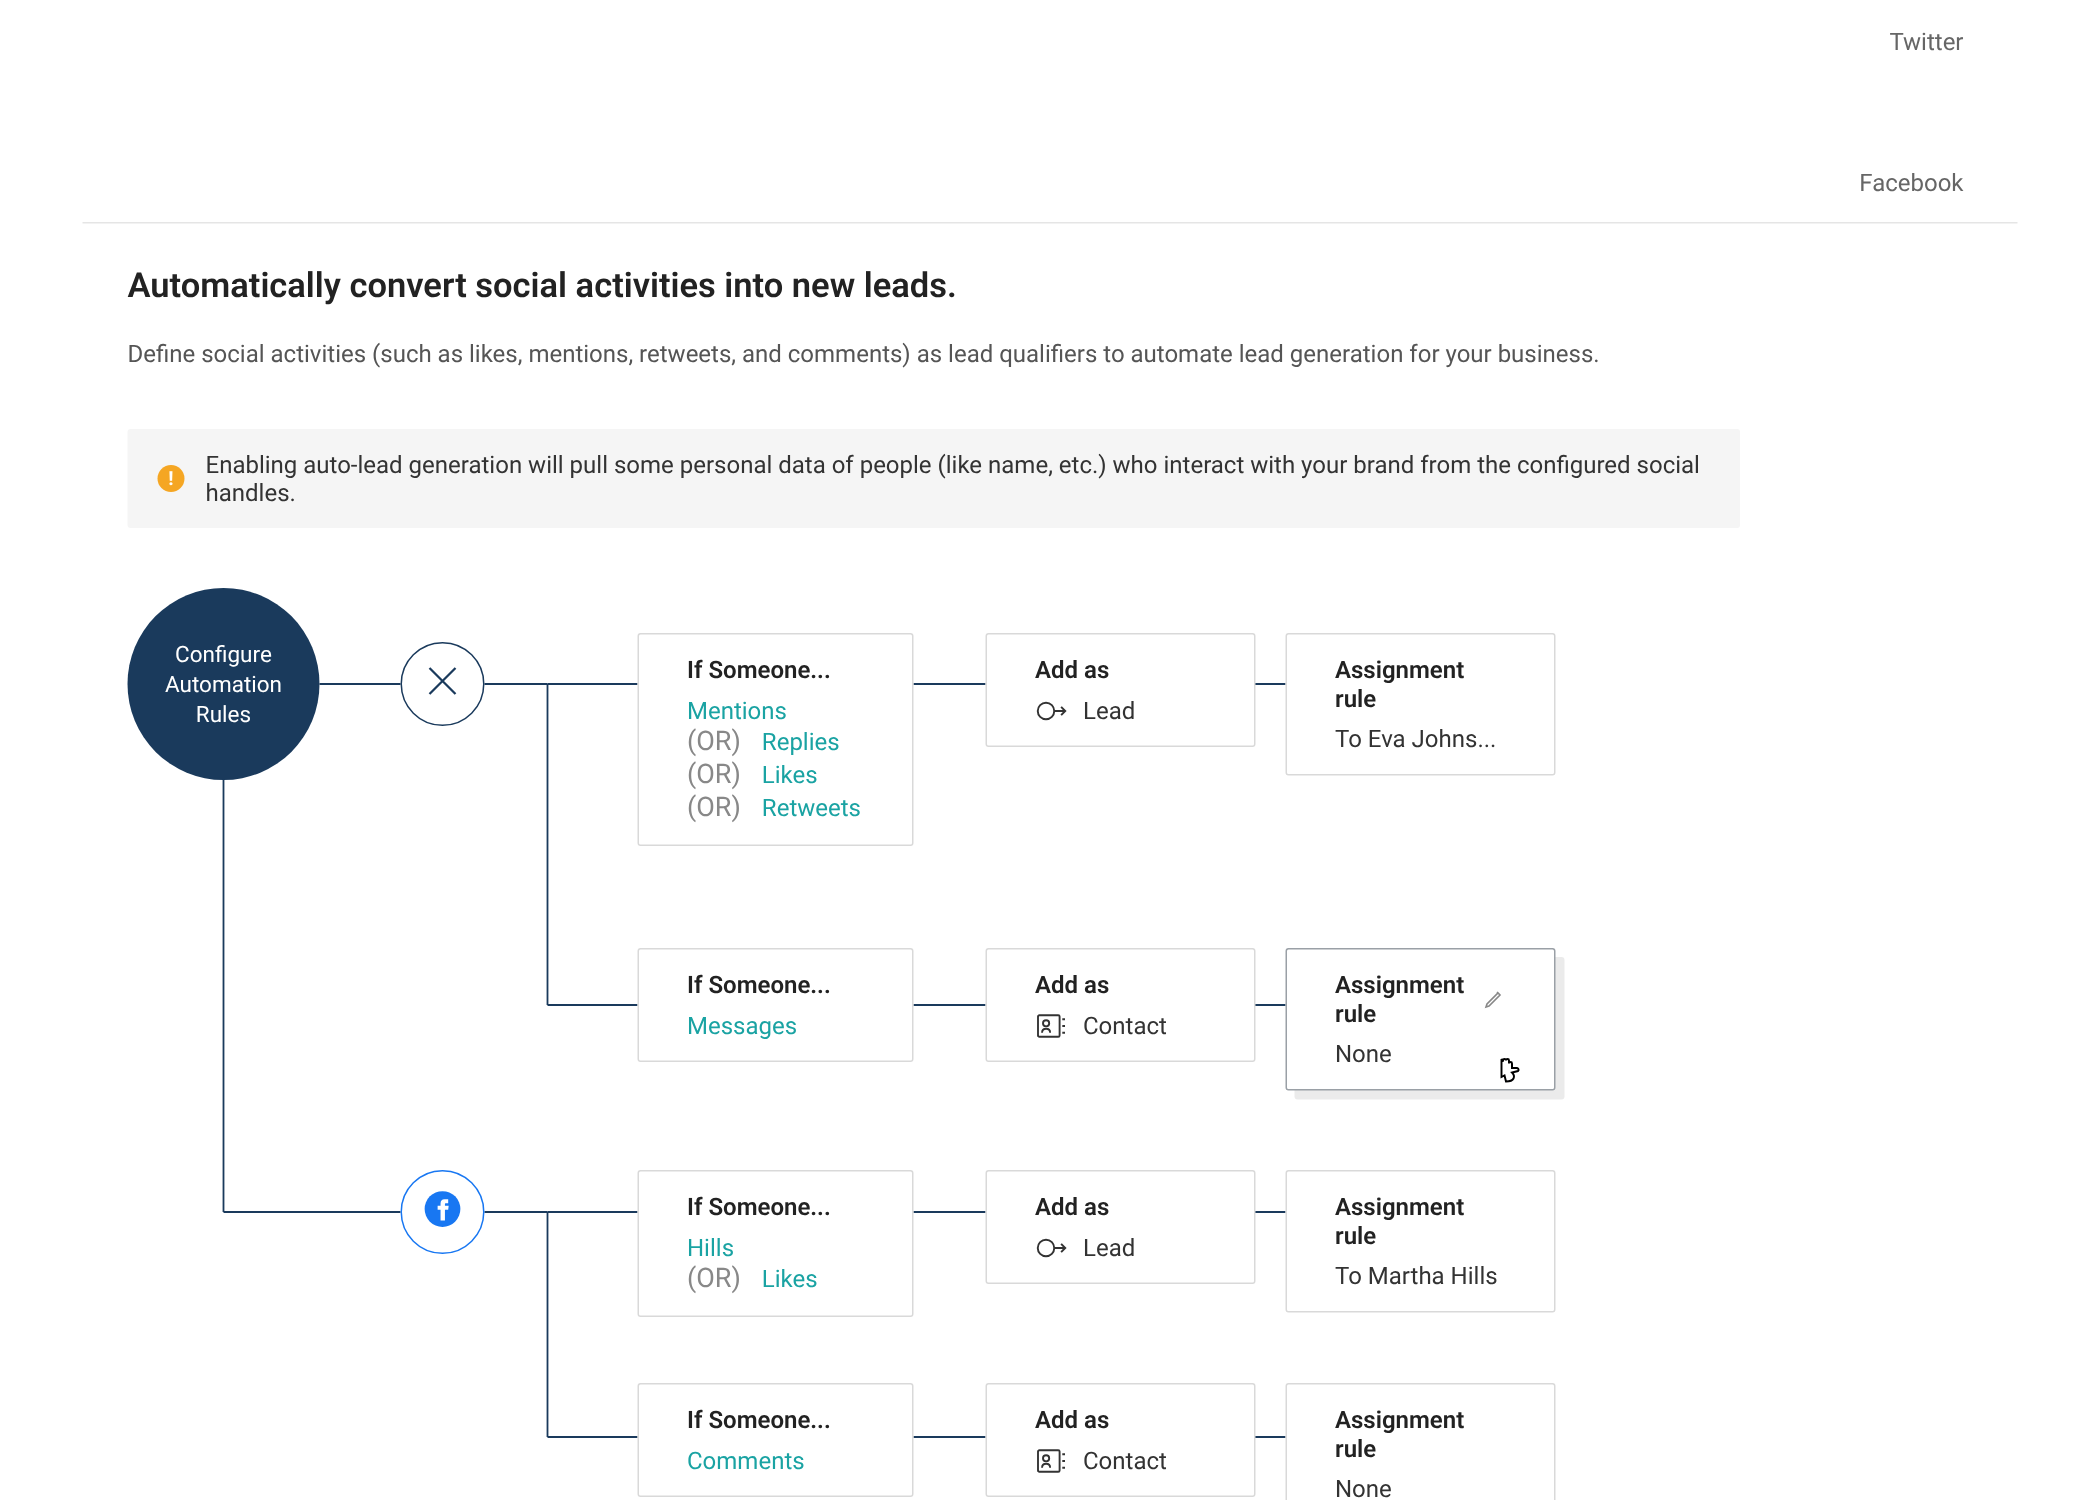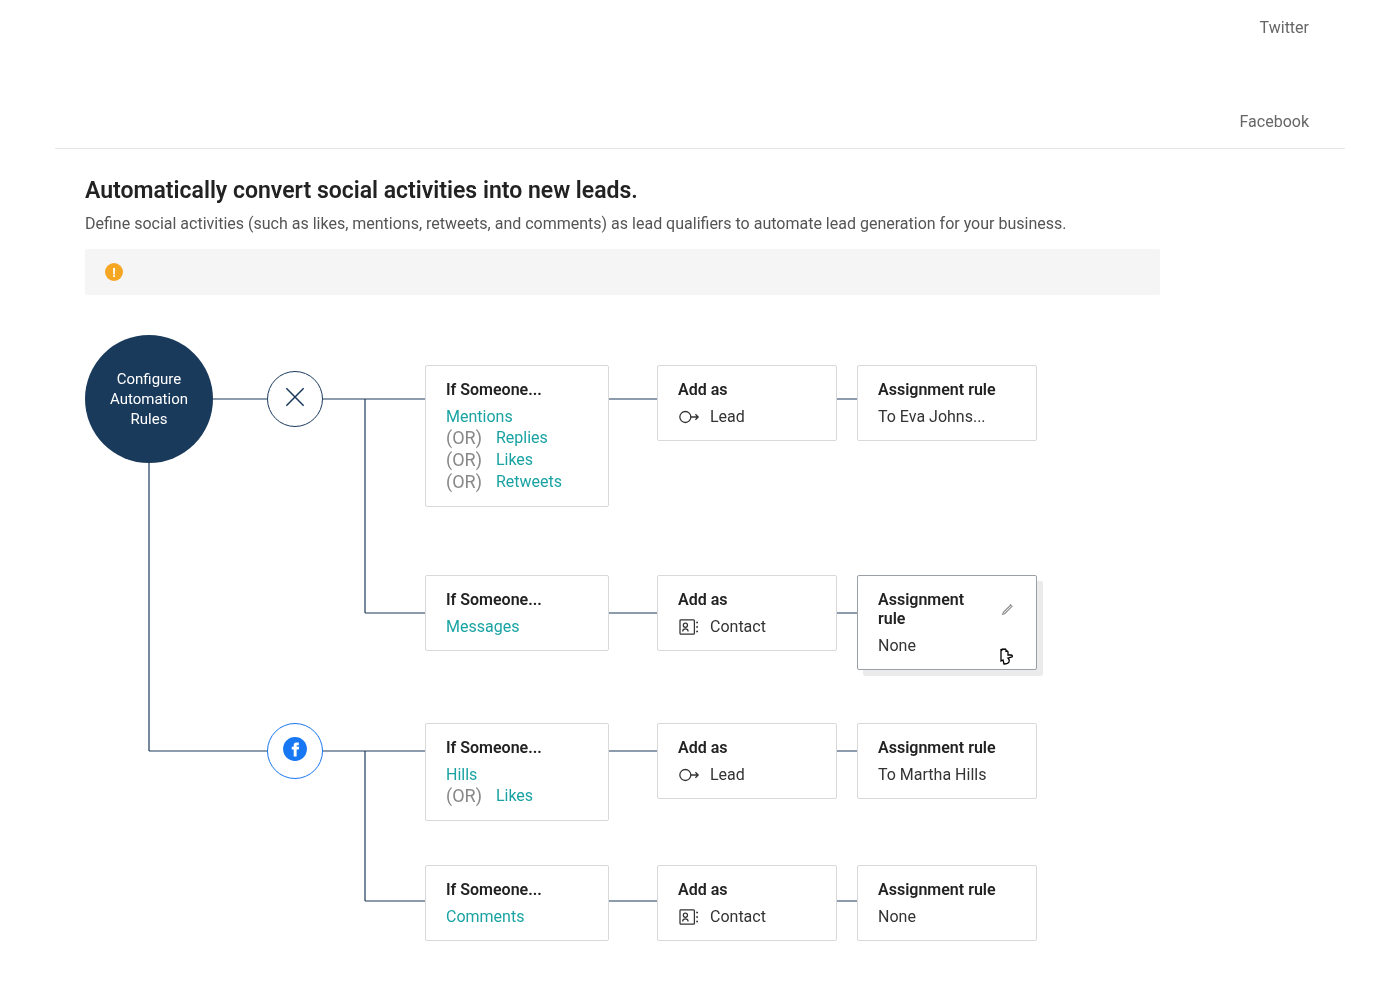--- a/index.html
+++ b/index.html
@@ -29,26 +29,26 @@
   }
   .tab.active {
     color: #1a73e8;
     border-bottom: 3px solid #1a73e8;
   }
   .content { padding: 28px 30px 40px 30px; }
   .heading {
     font-size: 23px;
     font-weight: 600;
     color: #222;
-    margin-bottom: 10px;
+    margin-bottom: 22px;
   }
   .subheading {
     font-size: 16px;
     color: #555;
-    margin-bottom: 16px;
+    margin-bottom: 41px;
   }
   .alert {
     display: flex;
     align-items: center;
     gap: 14px;
     background: #f5f5f5;
     padding: 14px 20px;
     border-radius: 2px;
     margin-bottom: 40px;
     width: 1075px;
@@ -90,21 +90,21 @@
     border-radius: 50%;
     border: 1.5px solid #1a3a5c;
     background:#fff;
     display:flex; align-items:center; justify-content:center;
     color:#1a3a5c;
   }
   .src-node.fb { border-color:#1877f2; color:#1877f2; }
   .card {
     border: 1px solid #d9d9d9;
     border-radius: 2px;
-    padding: 14px 20px;
+    padding: 14px 32px;
     min-width: 180px;
     background:#fff;
   }
   .card.highlight {
     border-color:#9aa0a6;
     box-shadow: 6px 6px 0 0 rgba(0,0,0,0.08);
   }
   .card-label {
     font-weight: 600;
     font-size: 16px;
@@ -143,20 +143,21 @@
     <div class="tab">Twitter</div>
     <div class="tab">Facebook</div>
   </div>
 
   <div class="content">
     <div class="heading">Automatically convert social activities into new leads.</div>
     <div class="subheading">Define social activities (such as likes, mentions, retweets, and comments) as lead qualifiers to automate lead generation for your business.</div>
 
     <div class="alert">
       <div class="alert-icon">!</div>
+      <div class="alert-text">Enabling auto-lead generation will pull some personal data of people (like name, etc.) who interact with your brand from the configured social handles.</div>
     </div>
 
     <div class="flow">
 
       <svg class="connectors">
 
         <line x1="128" y1="64" x2="182" y2="64" stroke="#1a3a5c" stroke-width="1.2"></line>
 
         <line x1="64" y1="128" x2="64" y2="416" stroke="#1a3a5c" stroke-width="1.2"></line>
         <line x1="64" y1="416" x2="182" y2="416" stroke="#1a3a5c" stroke-width="1.2"></line>

